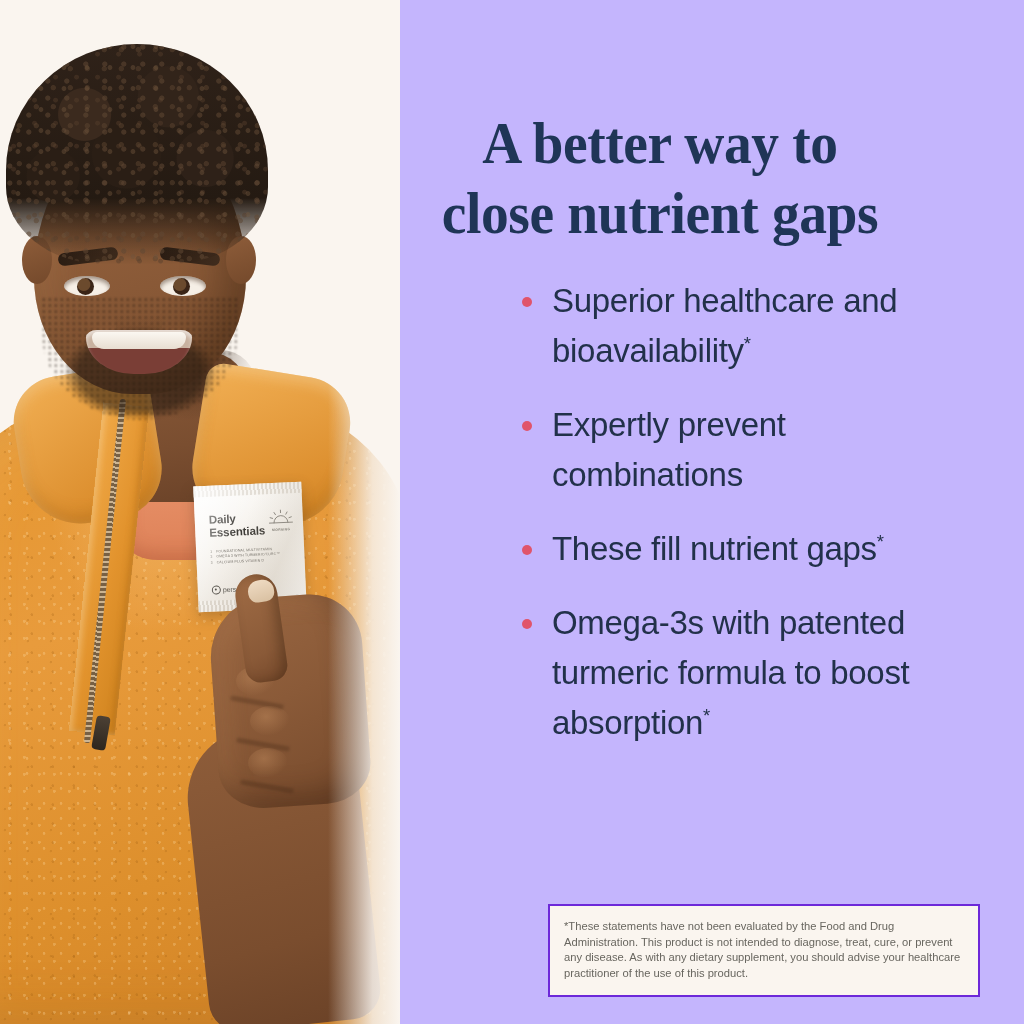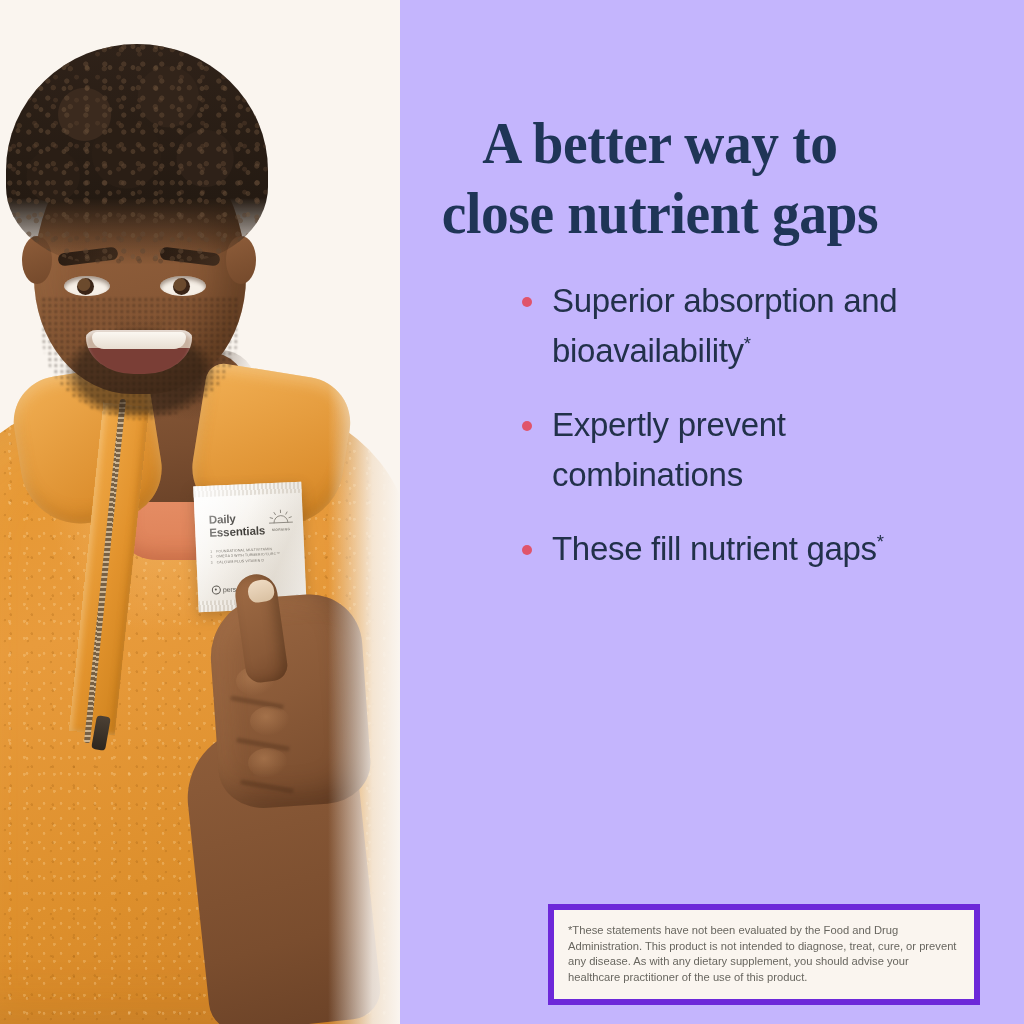--- a/index.html
+++ b/index.html
@@ -446,21 +446,21 @@
     font-size: 0.56em;
     vertical-align: super;
     line-height: 0;
   }
 
   .disclaimer {
     position: absolute;
     left: 148px; top: 904px;
     width: 432px;
     box-sizing: border-box;
-    border: 6px solid #6d28d9;
+    border: 2px solid #6d28d9;
     background: #faf5ef;
     padding: 13px 15px 14px 14px;
     font-family: "Liberation Sans", sans-serif;
     font-size: 11.2px;
     line-height: 15.6px;
     color: #68665f;
   }
 </style>
 </head>
 <body>
@@ -567,21 +567,22 @@
   </div>
 
   <div id="content">
 
     <h1 class="headline">
       <span>A better way to</span>
       <span class="l2">close nutrient gaps</span>
     </h1>
 
     <ul class="bullets">
-      <li><span>Superior absorption and bioavailability</span><sup>*</sup></li>
+      <li><span>Superior healthcare and bioavailability</span><sup>*</sup></li>
       <li><span>Expertly prevent combinations</span><sup></sup></li>
       <li><span>These fill nutrient gaps</span><sup>*</sup></li>
+      <li><span>Omega-3s with patented turmeric formula to boost absorption</span><sup>*</sup></li>
     </ul>
 
     <div class="disclaimer">*These statements have not been evaluated by the Food and Drug Administration. This product is not intended to diagnose, treat, cure, or prevent any disease. As with any dietary supplement, you should advise your healthcare practitioner of the use of this product.</div>
 
   </div>
 </div>
 
 </body></html>

